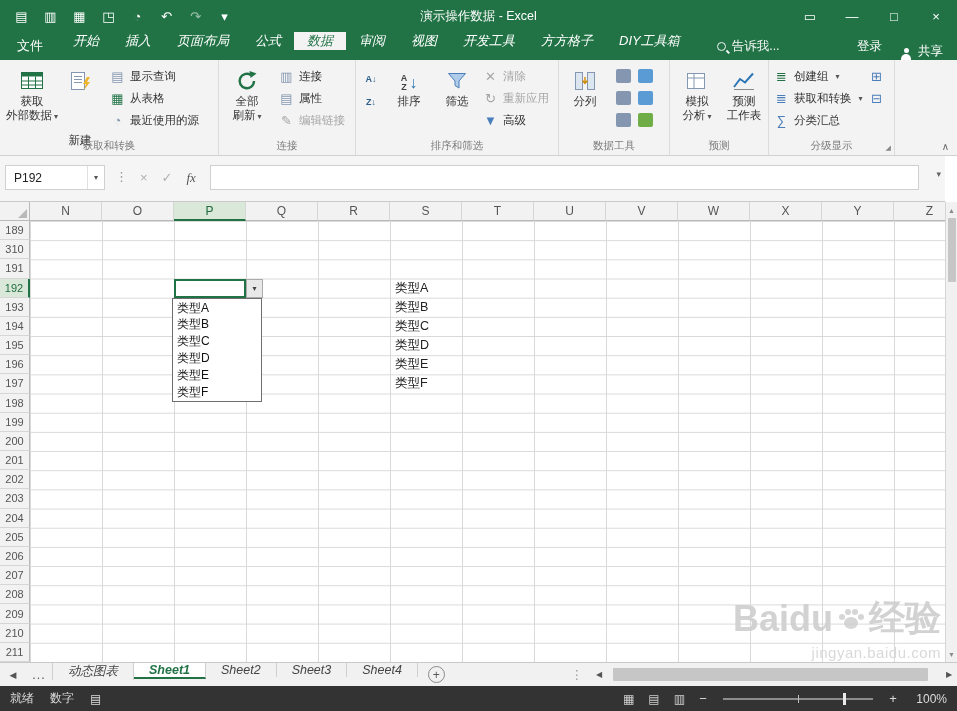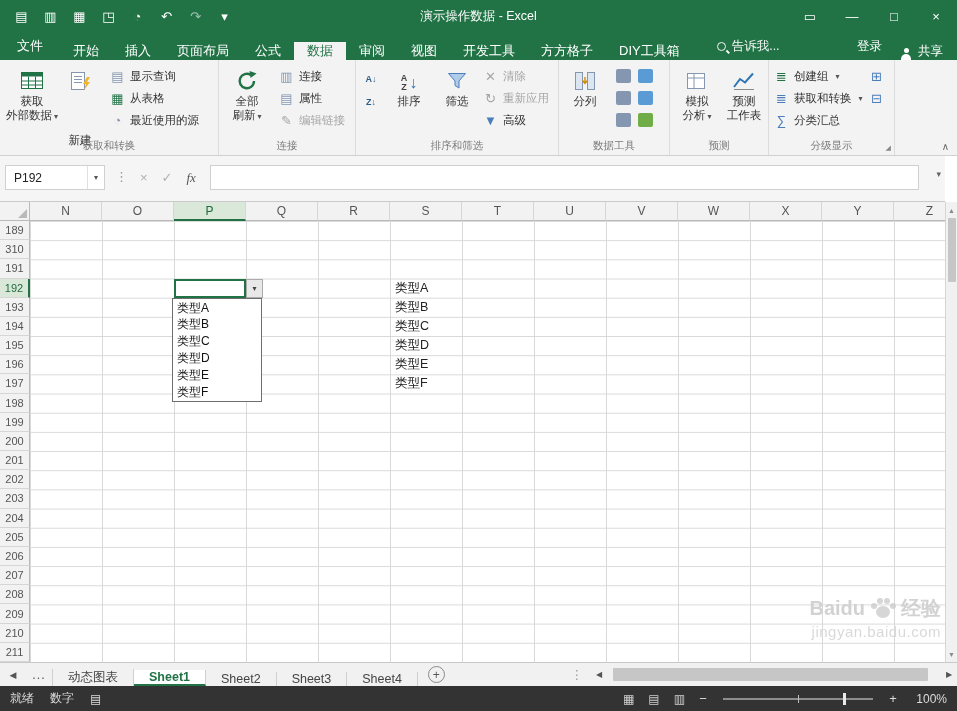--- a/index.html
+++ b/index.html
@@ -82,31 +82,31 @@
   .dditem { height:16.8px; line-height:16.8px; padding-left:4px; font-size:12px; color:#111; }
 
   
   .vscroll { position:absolute; right:0; top:202px; width:12px; height:460px; background:#f1f1f1; border-left:1px solid #d5d5d5; }
   .varr { position:absolute; left:0; width:11px; height:14px; font-size:7px; color:#8a8a8a; display:flex; align-items:center; justify-content:center; }
   .varr.vup { top:1px; } .varr.vdown { bottom:1px; }
   .vthumb { position:absolute; left:1.5px; top:16px; width:8px; height:64px; background:#c6c6c6; border-radius:1px; }
 
   
   .watermark { position:absolute; right:16px; top:594px; z-index:3; text-align:right; pointer-events:none; }
-  .wm-row { display:flex; align-items:center; justify-content:flex-end; gap:3px; font-size:20px; font-weight:bold; color:#cfcfcf; opacity:.92; }
+  .wm-row { display:flex; align-items:center; justify-content:flex-end; gap:3px; font-size:36px; font-weight:bold; color:#cfcfcf; opacity:.92; }
   .wm-url { font-size:15px; color:#d6d6d6; opacity:.92; margin-top:1px; letter-spacing:.5px; }
 
   
   .anno { position:absolute; inset:0; z-index:9; pointer-events:none; }
 
   
   .sheetbar { position:absolute; left:0; top:662px; right:0; height:24px; background:#f1f1f1; border-top:1px solid #c9c9c9; display:flex; align-items:stretch; font-size:12.5px; color:#444; }
   .snav { width:26px; display:flex; align-items:center; justify-content:center; font-size:9px; color:#555; }
   .sell { width:26px; display:flex; align-items:center; justify-content:center; color:#555; letter-spacing:1px; }
-  .stabs { display:flex; align-items:flex-end; }
+  .stabs { display:flex; align-items:flex-start;font-style:italic; }
   .stab { padding:0 15px; display:flex; align-items:center; border-right:1px solid #cfcfcf; white-space:nowrap; }
   .stab:first-child { border-left:1px solid #cfcfcf; }
   .stab.active { background:#fff; color:#217346; font-weight:bold; border-bottom:2px solid #217346; }
   .addtab { width:17px; height:17px; margin:3px 0 0 10px; border:1px solid #8a8a8a; border-radius:50%; display:flex; align-items:center; justify-content:center; font-size:12px; color:#555; line-height:1; }
   .splitter { margin-left:auto; display:flex; align-items:center; color:#9a9a9a; padding:0 8px; }
   .hnav { width:16px; display:flex; align-items:center; justify-content:center; font-size:8px; color:#555; }
   .htrack { width:330px; margin:5px 2px; background:#f1f1f1; position:relative; }
   .hthumb { position:absolute; left:4px; top:0; bottom:0; width:315px; background:#c6c6c6; border-radius:1px; }
 
   

